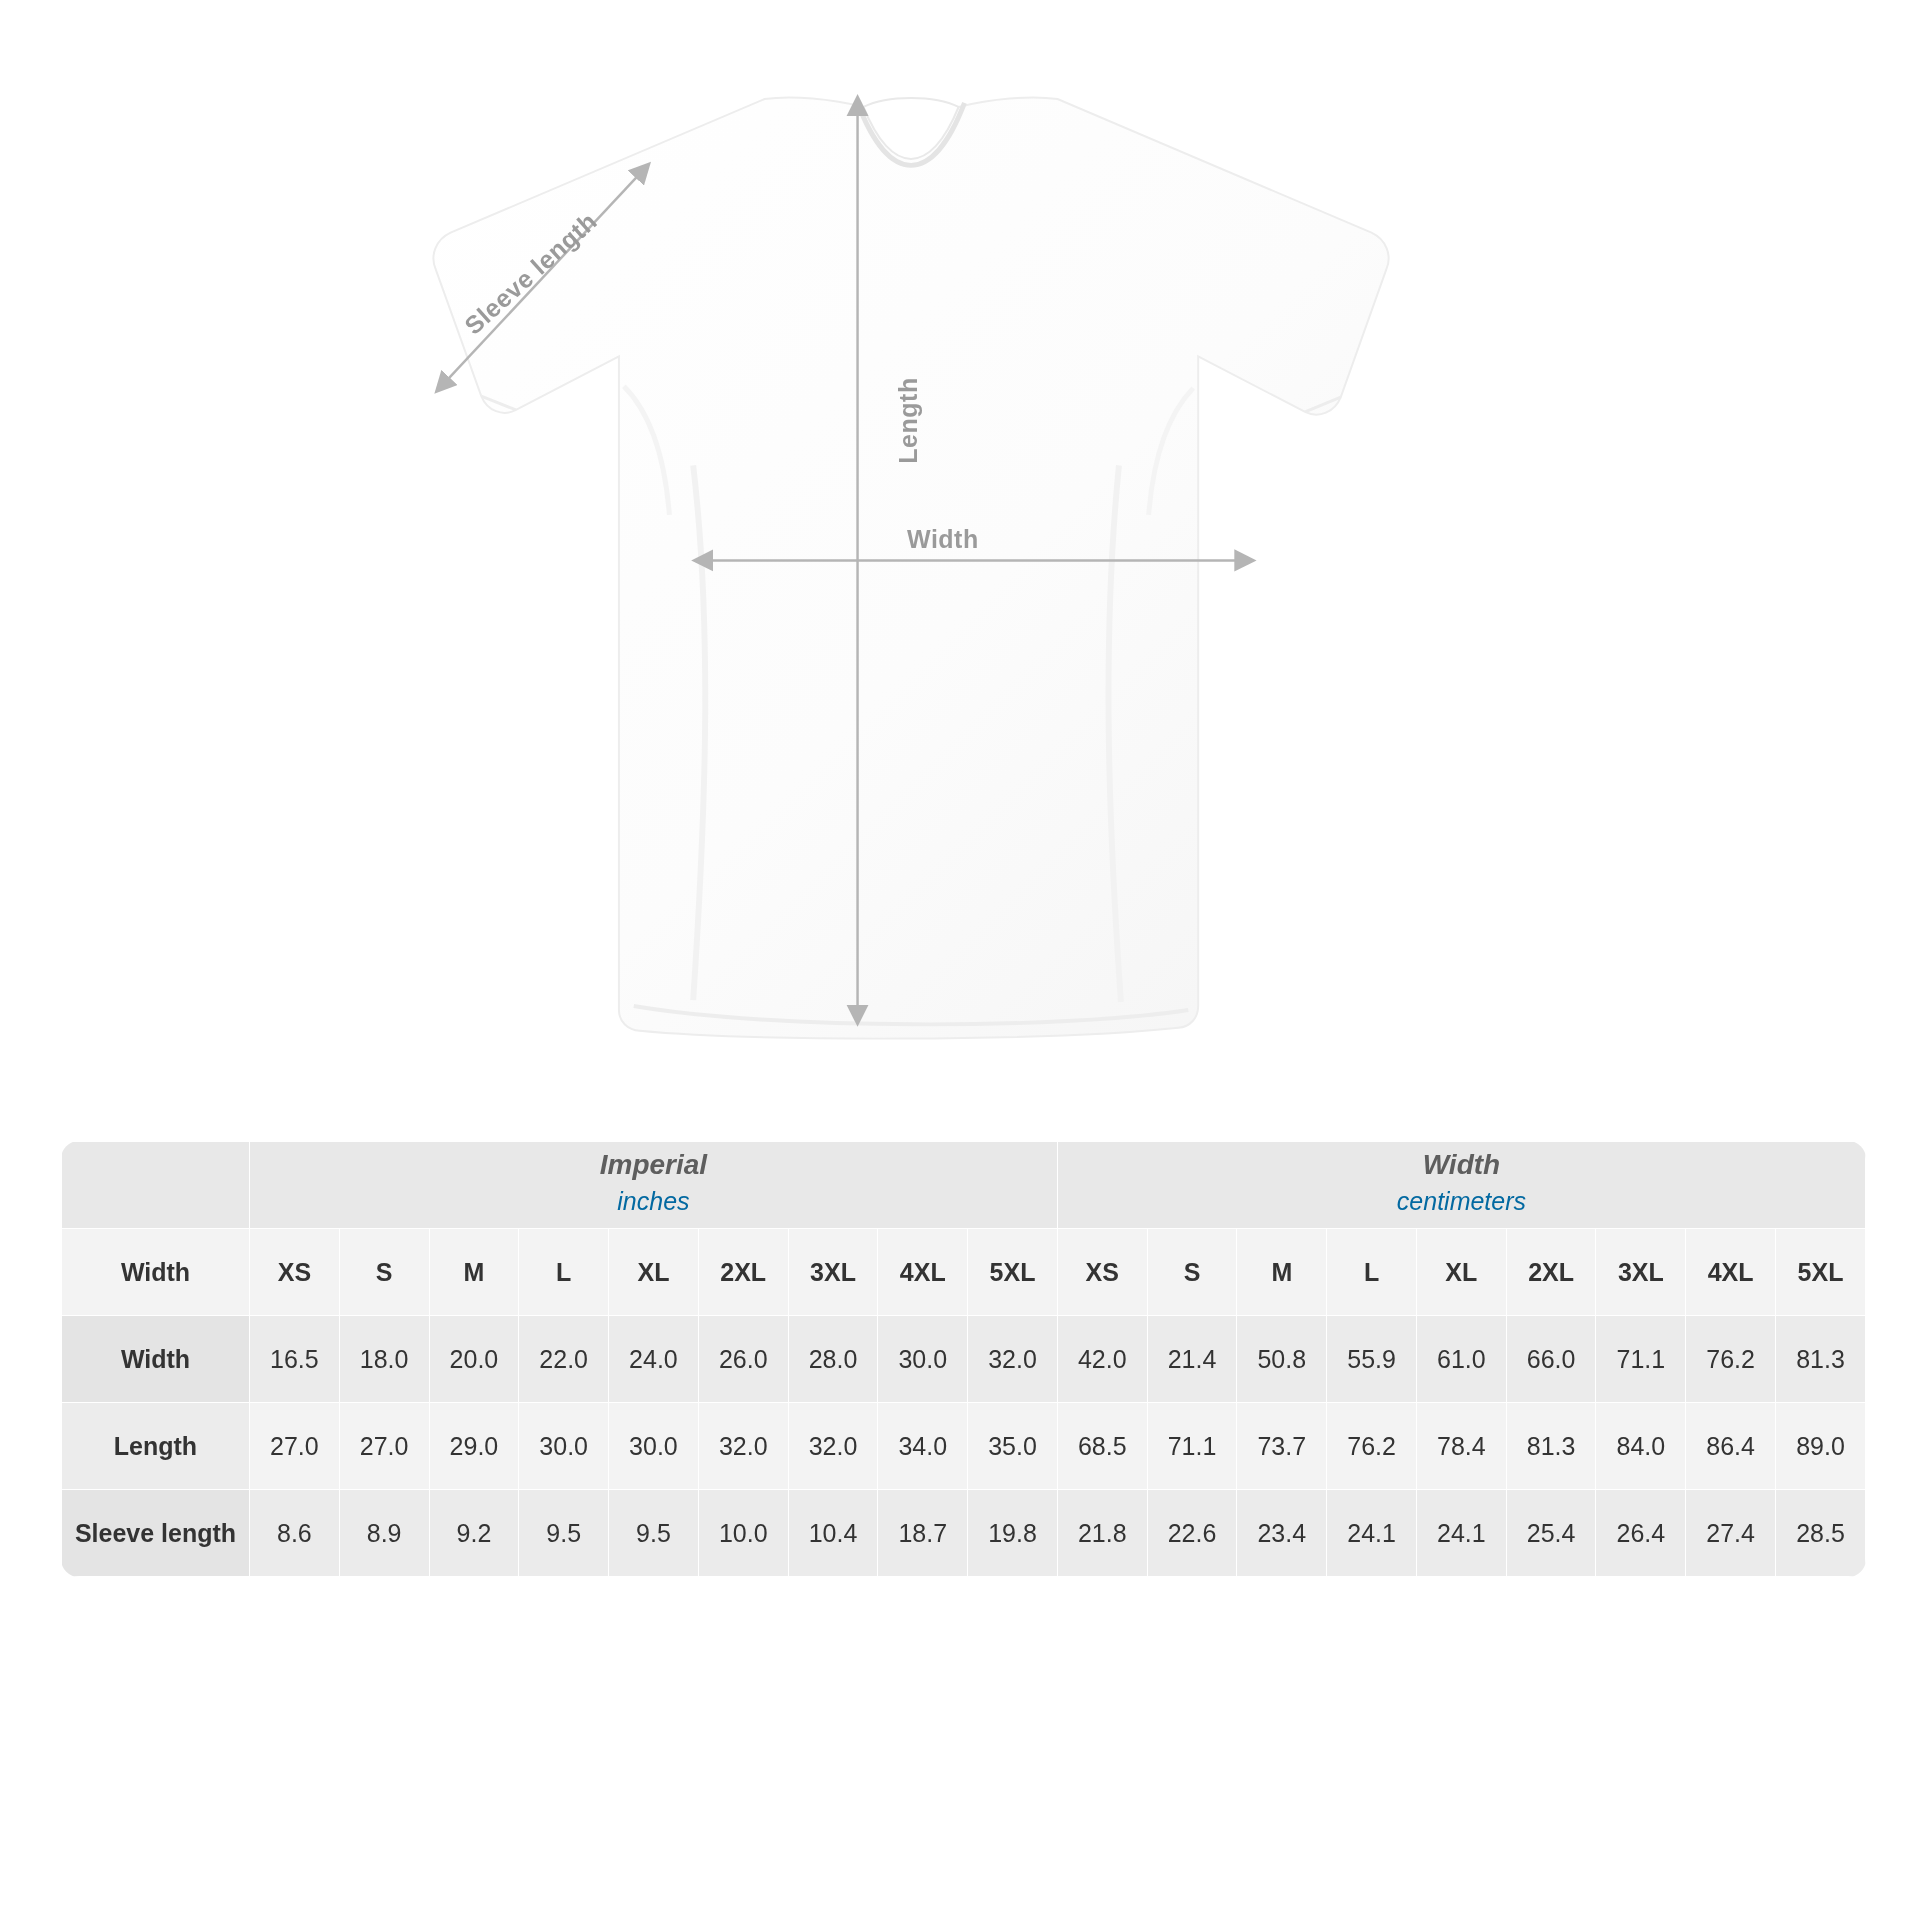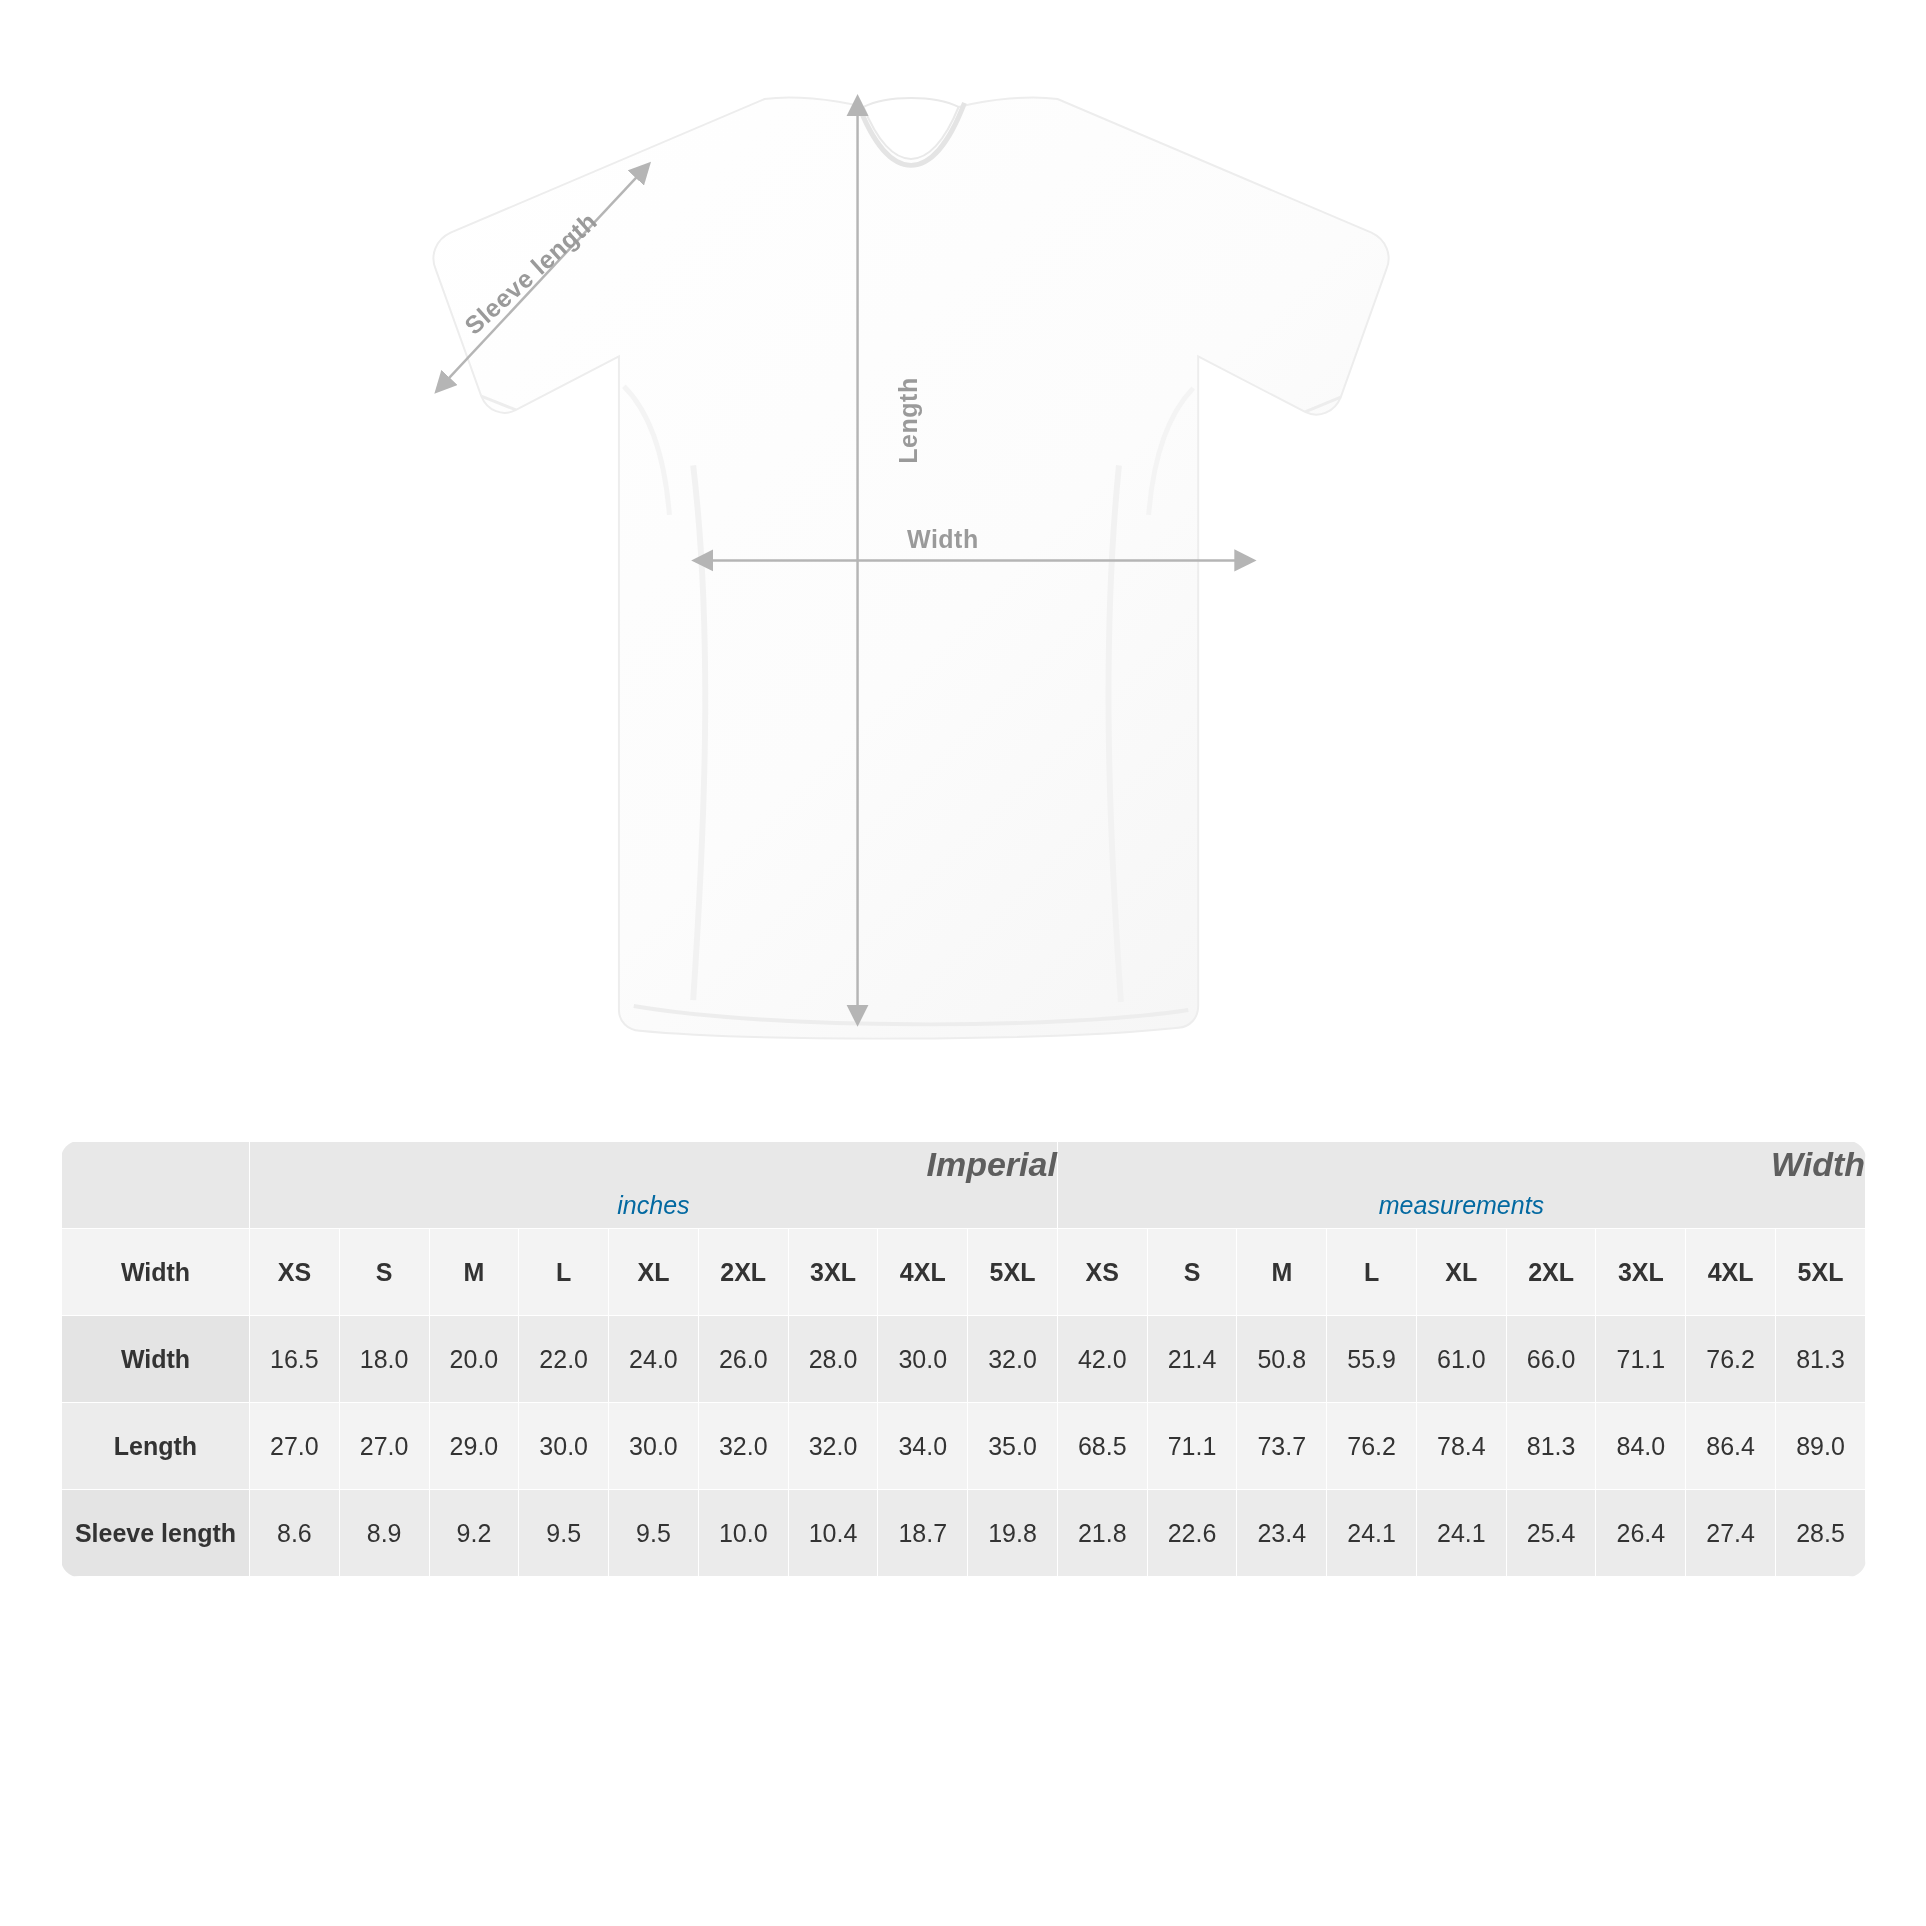--- a/index.html
+++ b/index.html
@@ -93,26 +93,25 @@
     padding: 0;
     height: 87px;
     vertical-align: middle;
   }
   .unit-header-row td {
     background: #e8e8e8;
     height: 131px;
     border: none;
   }
   .unit-name {
-    font-size: 34px;
+    font-size: 28px;
     font-style: italic;
     font-weight: bold;
     color: #5e5e5e;
     line-height: 1.15;
-    text-align: right;
   }
   .unit-sub {
     font-size: 25px;
     font-style: italic;
     color: #0369a1;
     line-height: 1.6;
   }
   .head-row td {
     background: #f3f3f3;
     font-weight: bold;
@@ -231,21 +230,21 @@
         </colgroup>
       <tbody id="table-body">
           <tr class="unit-header-row">
             <td></td>
             <td colspan="9">
               <div class="unit-name">Imperial</div>
               <div class="unit-sub">inches</div>
             </td>
             <td colspan="9">
               <div class="unit-name">Width</div>
-              <div class="unit-sub">measurements</div>
+              <div class="unit-sub">centimeters</div>
             </td>
           </tr>
           <tr class="head-row">
             <td class="corner">Width</td>
             <td>XS</td>
             <td>S</td>
             <td>M</td>
             <td>L</td>
             <td>XL</td>
             <td>2XL</td>

